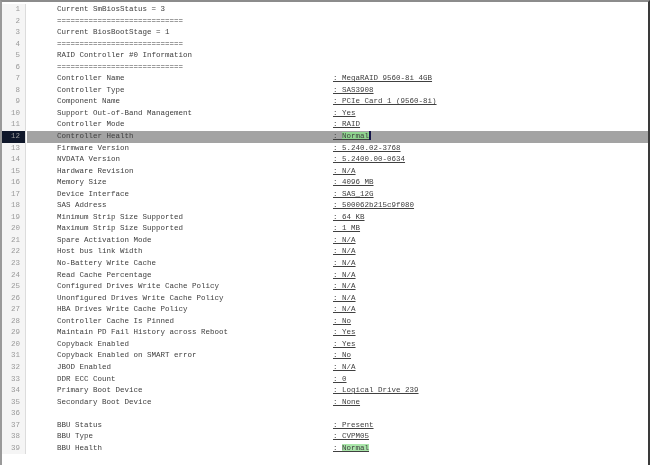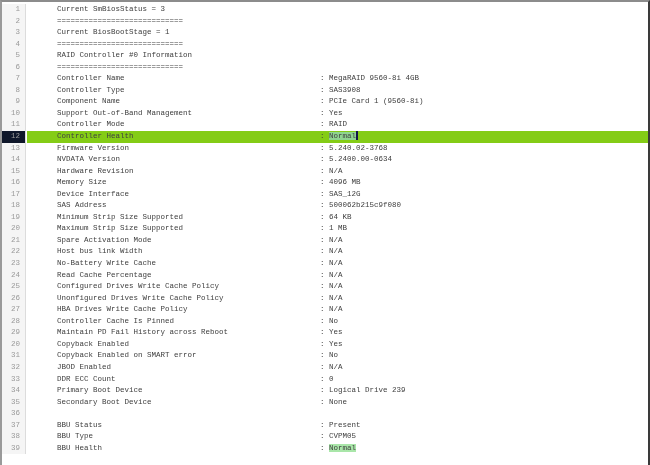--- a/index.html
+++ b/index.html
@@ -31,22 +31,22 @@
     height: 100%;
     background: #f5f5f5;
     border-right: 1px solid #dcdcdc;
     color: #9a9a9a;
     text-align: right;
     padding-right: 5px;
     box-sizing: border-box;
   }
   .content { position: absolute; left: 25px; right: 0; top: 0; height: 100%; }
   .label, .text { position: absolute; left: 7px; top: 0; margin-left: 23px; }
-  .valwrap { position: absolute; left: 293px; top: 0; }
-  .row.selected .content { background: #84cc16; }
+  .valwrap { position: absolute; left: 306px; top: 0; text-decoration: underline; }
+  .row.selected .content { background: #a3a3a3; }
   .row.selected .gutter { background: #0f172a; }
   .val.hl-green  { background: #8fd48f; }
   .val.hl-green2 { background: #a9e6a9; }
   .caret {
     display: inline-block;
     width: 2px;
     height: 9px;
     background: #15154a;
     vertical-align: middle;
     margin-top: -2px;

